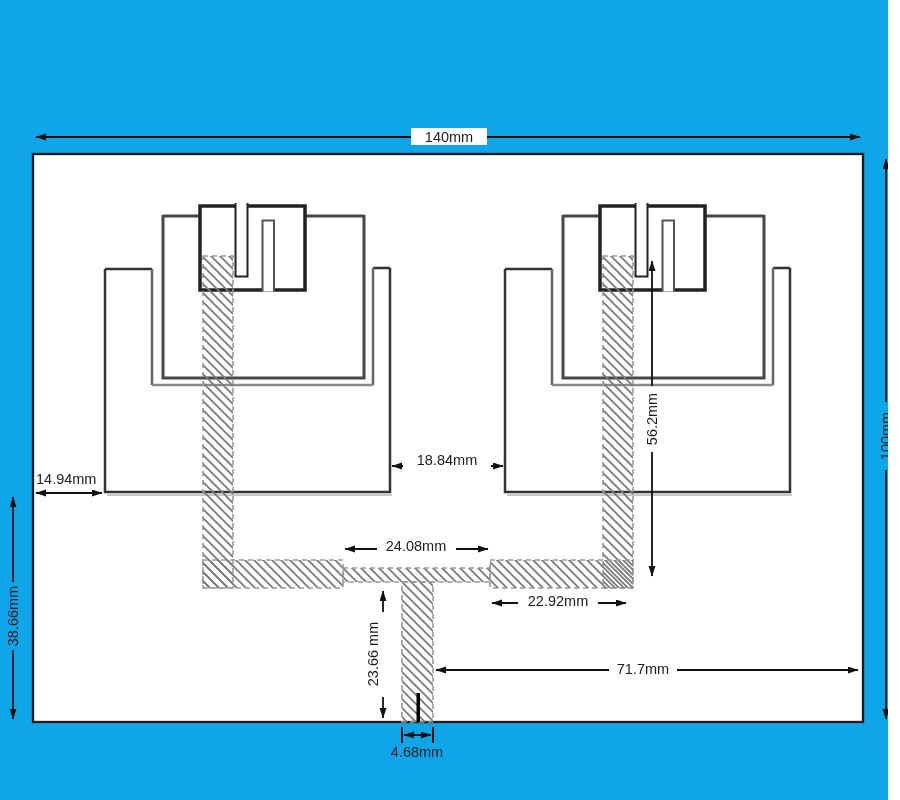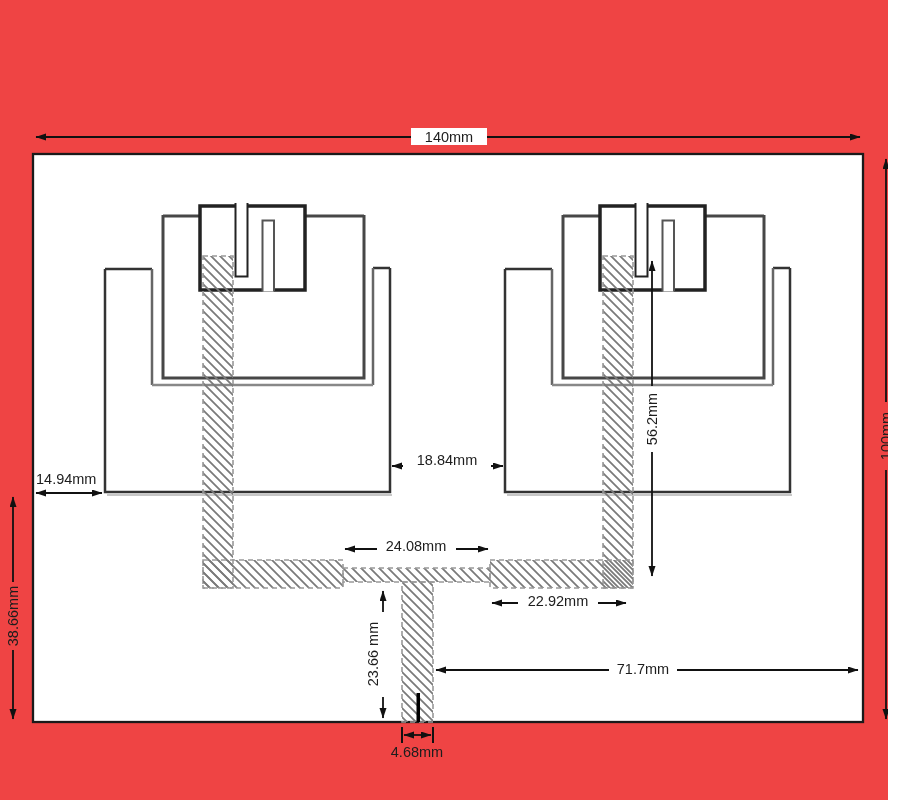--- a/index.html
+++ b/index.html
@@ -1,16 +1,16 @@
 <!DOCTYPE html>
 <html><head>
 <meta charset="utf-8">
 <style>
   html,body{margin:0;padding:0;background:#ffffff;}
-  .stage{position:relative;width:888px;height:800px;background:#ef4444;overflow:hidden;}
+  .stage{position:relative;width:888px;height:800px;background:#0ea5e9;overflow:hidden;}
   svg{display:block;}
   text{font-family:"Liberation Sans","DejaVu Sans",sans-serif;font-size:14.5px;fill:#1d1d1d;}
   .dim-line{stroke:#111;stroke-width:1.8;fill:none;}
   .tick{stroke:#111;stroke-width:2;fill:none;}
   .outer{stroke:#333;stroke-width:2.5;fill:none;}
   .armline{stroke:#666;stroke-width:2.5;fill:none;}
   .graybot{stroke:#888;stroke-width:2.5;fill:none;}
   .shadow{stroke:#b5b5b5;stroke-width:1.5;fill:none;}
   .cup{stroke:#474747;stroke-width:3;fill:none;}
   .box{stroke:#222;stroke-width:3.5;fill:#ffffff;}

